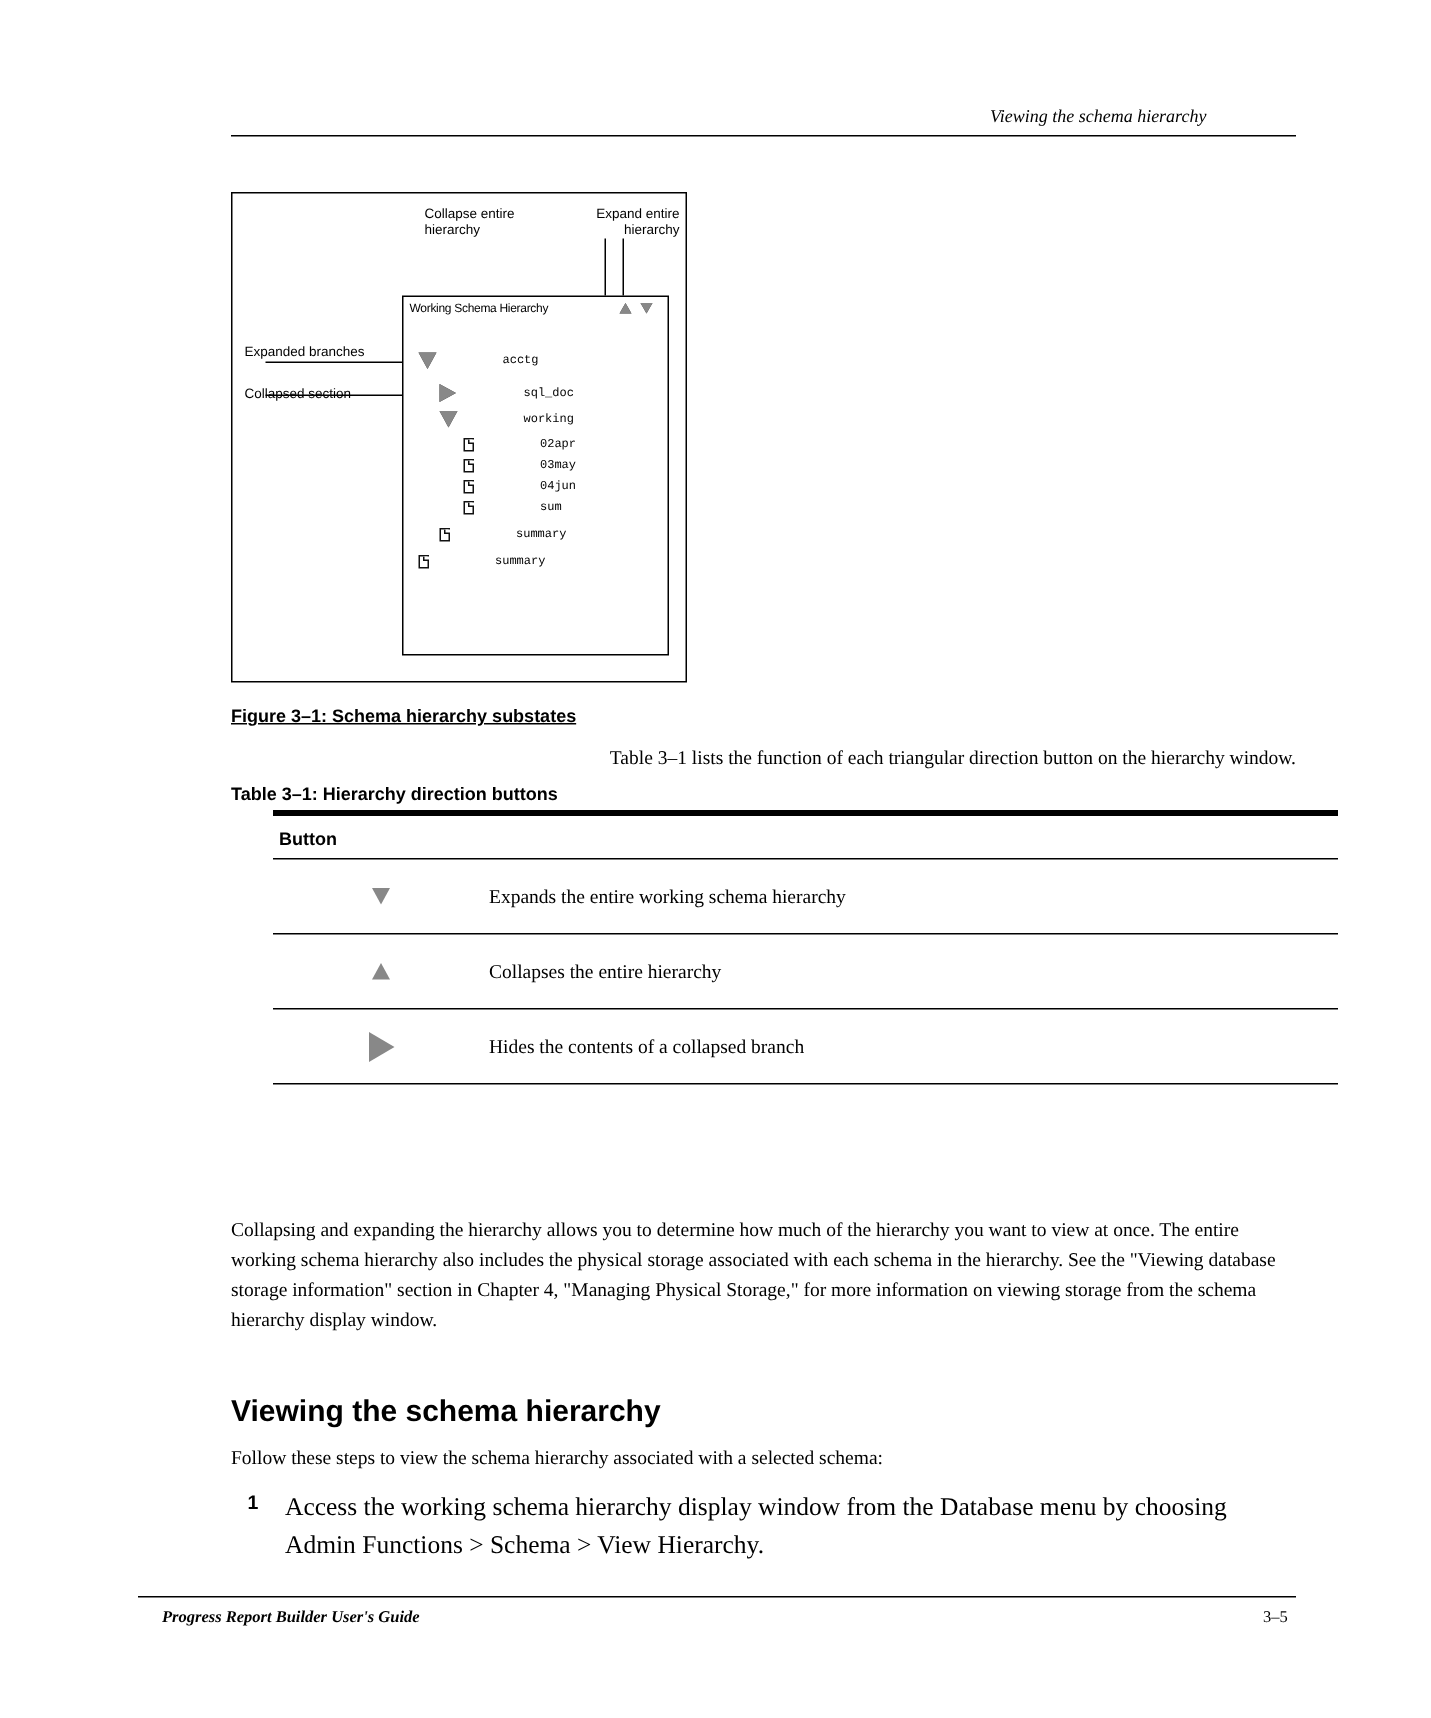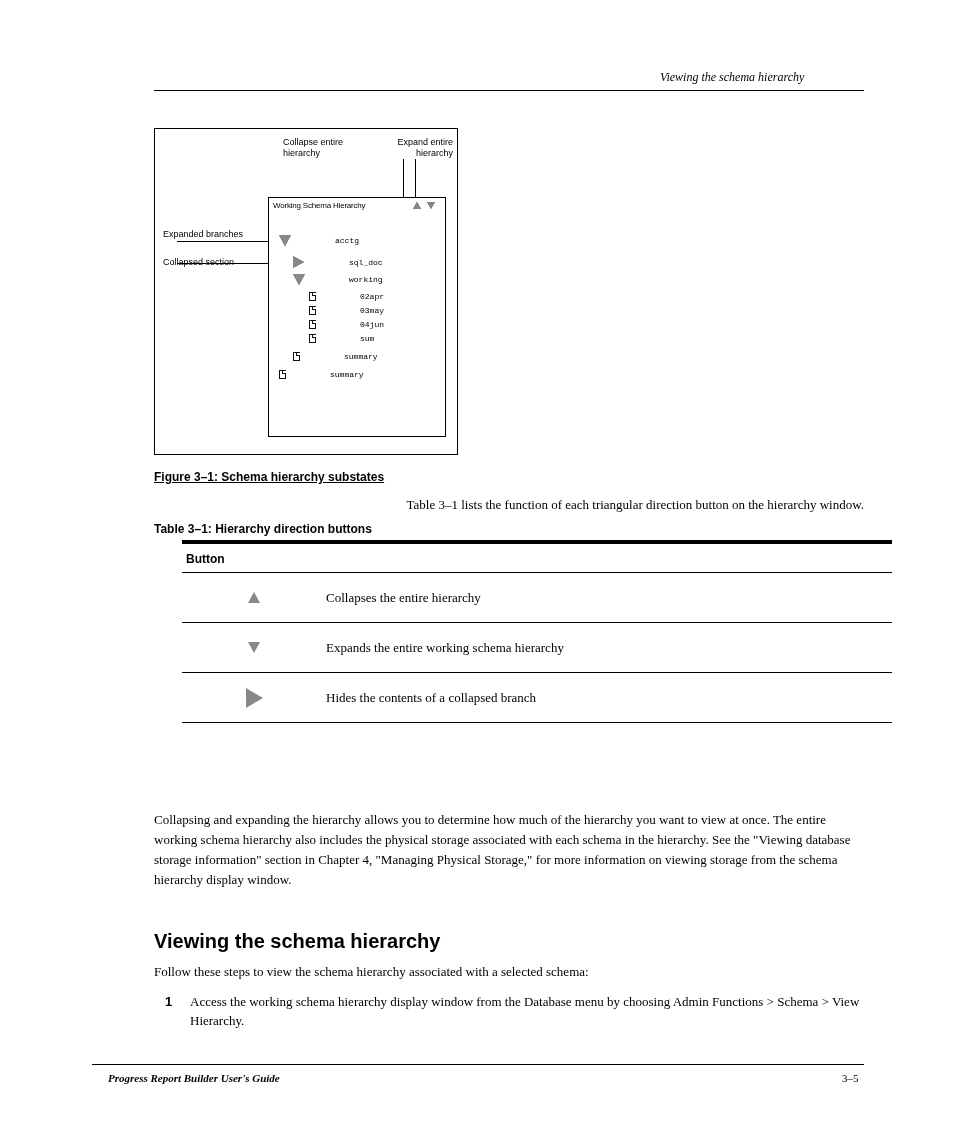--- a/index.html
+++ b/index.html
@@ -165,21 +165,21 @@
   }
   
   .para { position:absolute; font-size:13px; line-height:1.55; }
   .heading { position:absolute; font-family: Arial, Helvetica, sans-serif; font-size:20px; font-weight:bold; }
   .step-num {
     position:absolute;
     font-family: Arial, Helvetica, sans-serif;
     font-weight:bold;
     font-size:13px;
   }
-  .step-text { position:absolute; font-size:13px; line-height:1.45; }
+  .step-text { position:absolute; font-size:17px; line-height:1.45; }
   .footer-rule { position:absolute; left:92px; width:772px; border-top:1px solid #000; }
   .footer-left { position:absolute; font-size:11px; font-style:italic; }
   .footer-page { position:absolute; font-size:11px; }
 </style>
 </head>
 <body>
 
 <div class="rule-full" style="top:90px;"></div>
 
 <div class="callout-label" style="left:660px; top:70px; font-size:12px; font-style:italic; font-family:'Times New Roman',serif;">Viewing the schema hierarchy</div>
@@ -234,29 +234,29 @@
 <div class="intro" style="left:154px; top:496px; width:710px;text-align:right;">Table 3–1 lists the function of each triangular direction button on the hierarchy window.</div>
 
 <div class="caption" style="left:154px; top:522px;">Table 3–1: Hierarchy direction buttons</div>
 
 <div class="tbl" style="top:540px;">
   <div class="tbl-head">
     <div class="col1">Button</div>
   </div>
   <div class="tbl-row">
     <div class="col1">
+        <div class="t-down-s"></div>
+      </div>
+    <div class="col2">Expands the entire working schema hierarchy</div>
+  </div>
+  <div class="tbl-row">
+    <div class="col1">
         <div class="t-up-s"></div>
       </div>
     <div class="col2">Collapses the entire hierarchy</div>
-  </div>
-  <div class="tbl-row">
-    <div class="col1">
-        <div class="t-down-s"></div>
-      </div>
-    <div class="col2">Expands the entire working schema hierarchy</div>
   </div>
   <div class="tbl-row">
     <div class="col1">
         <div class="t-right-l"></div>
       </div>
     <div class="col2">Hides the contents of a collapsed branch</div>
   </div>
 </div>
 
 <div class="para" style="left:154px; top:810px; width:710px;">Collapsing and expanding the hierarchy allows you to determine how much of the hierarchy you want to view at once. The entire working schema hierarchy also includes the physical storage associated with each schema in the hierarchy. See the "Viewing database storage information" section in Chapter 4, "Managing Physical Storage," for more information on viewing storage from the schema hierarchy display window.</div>

